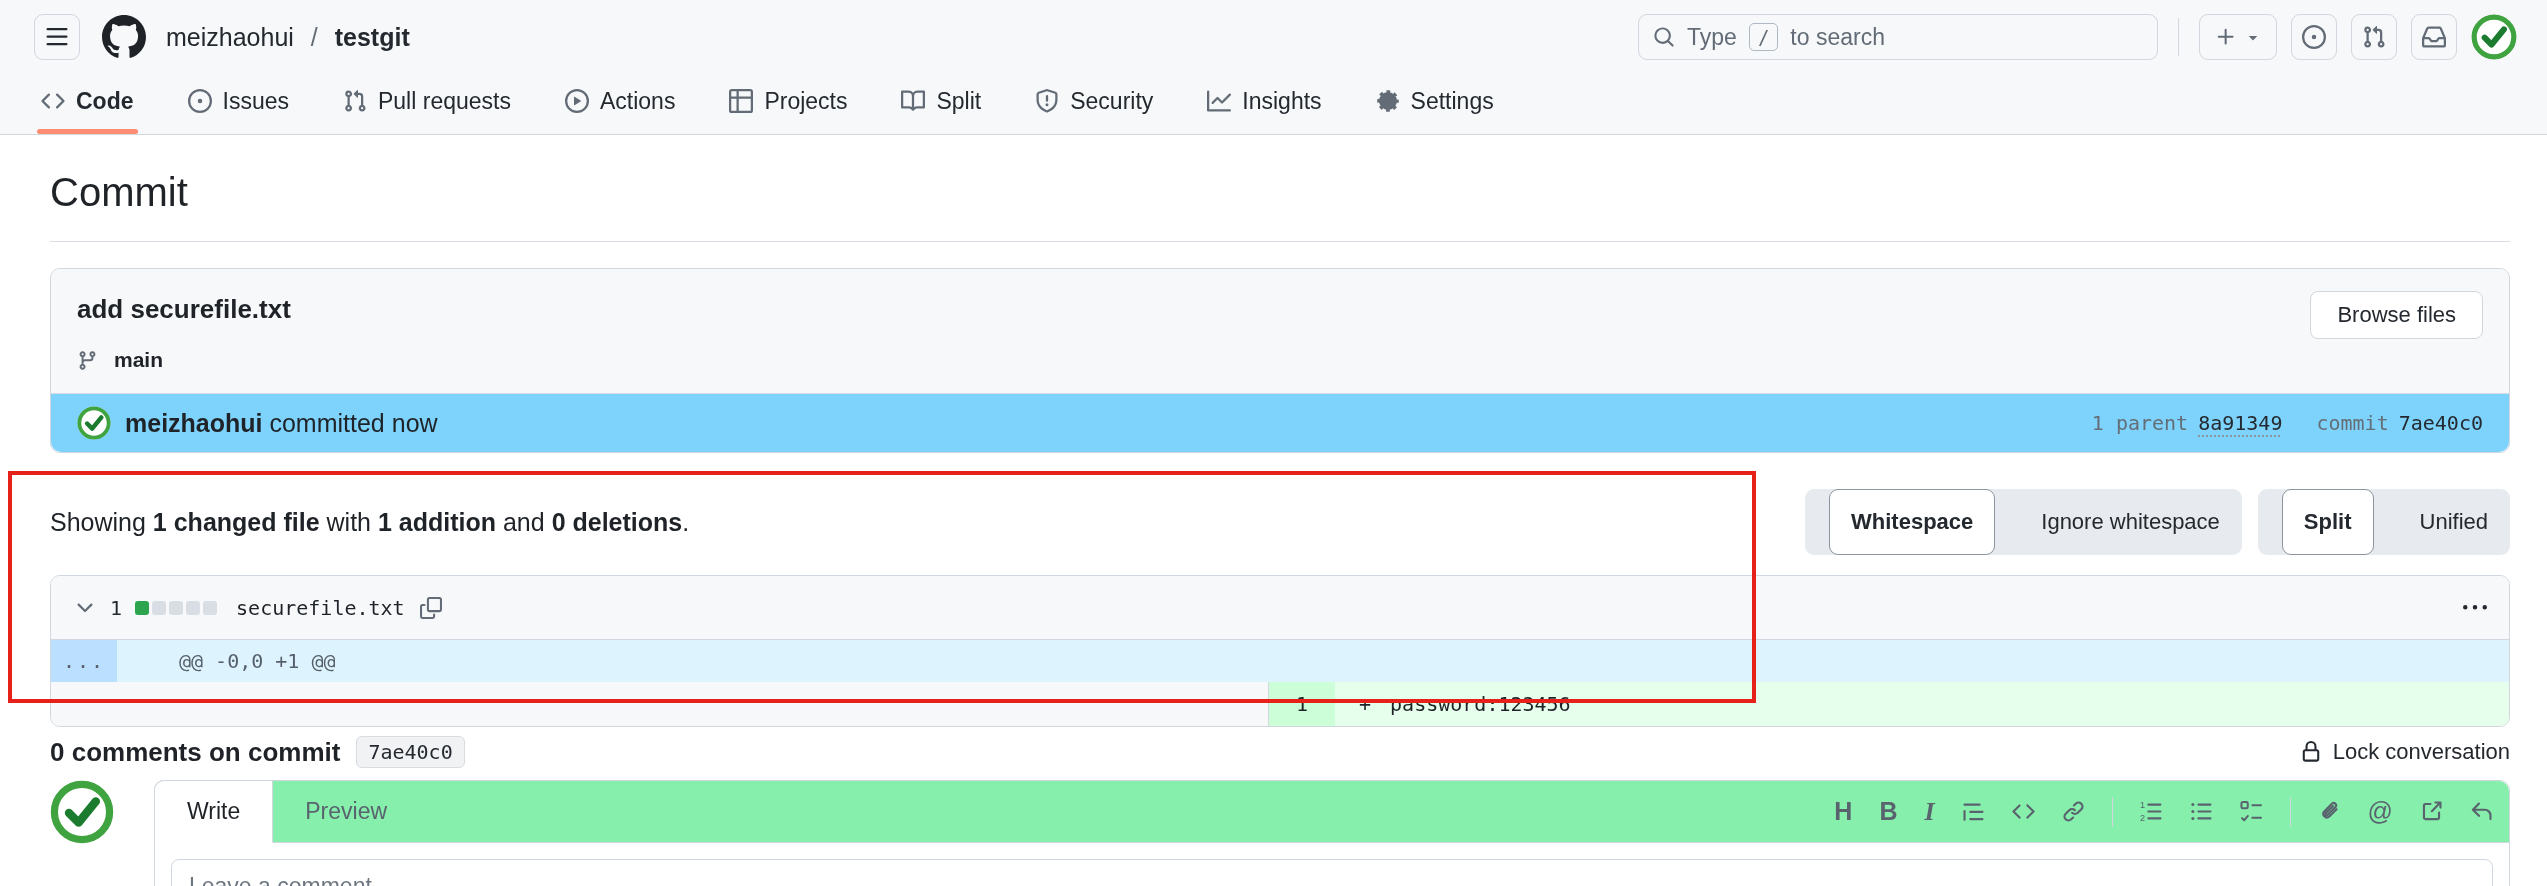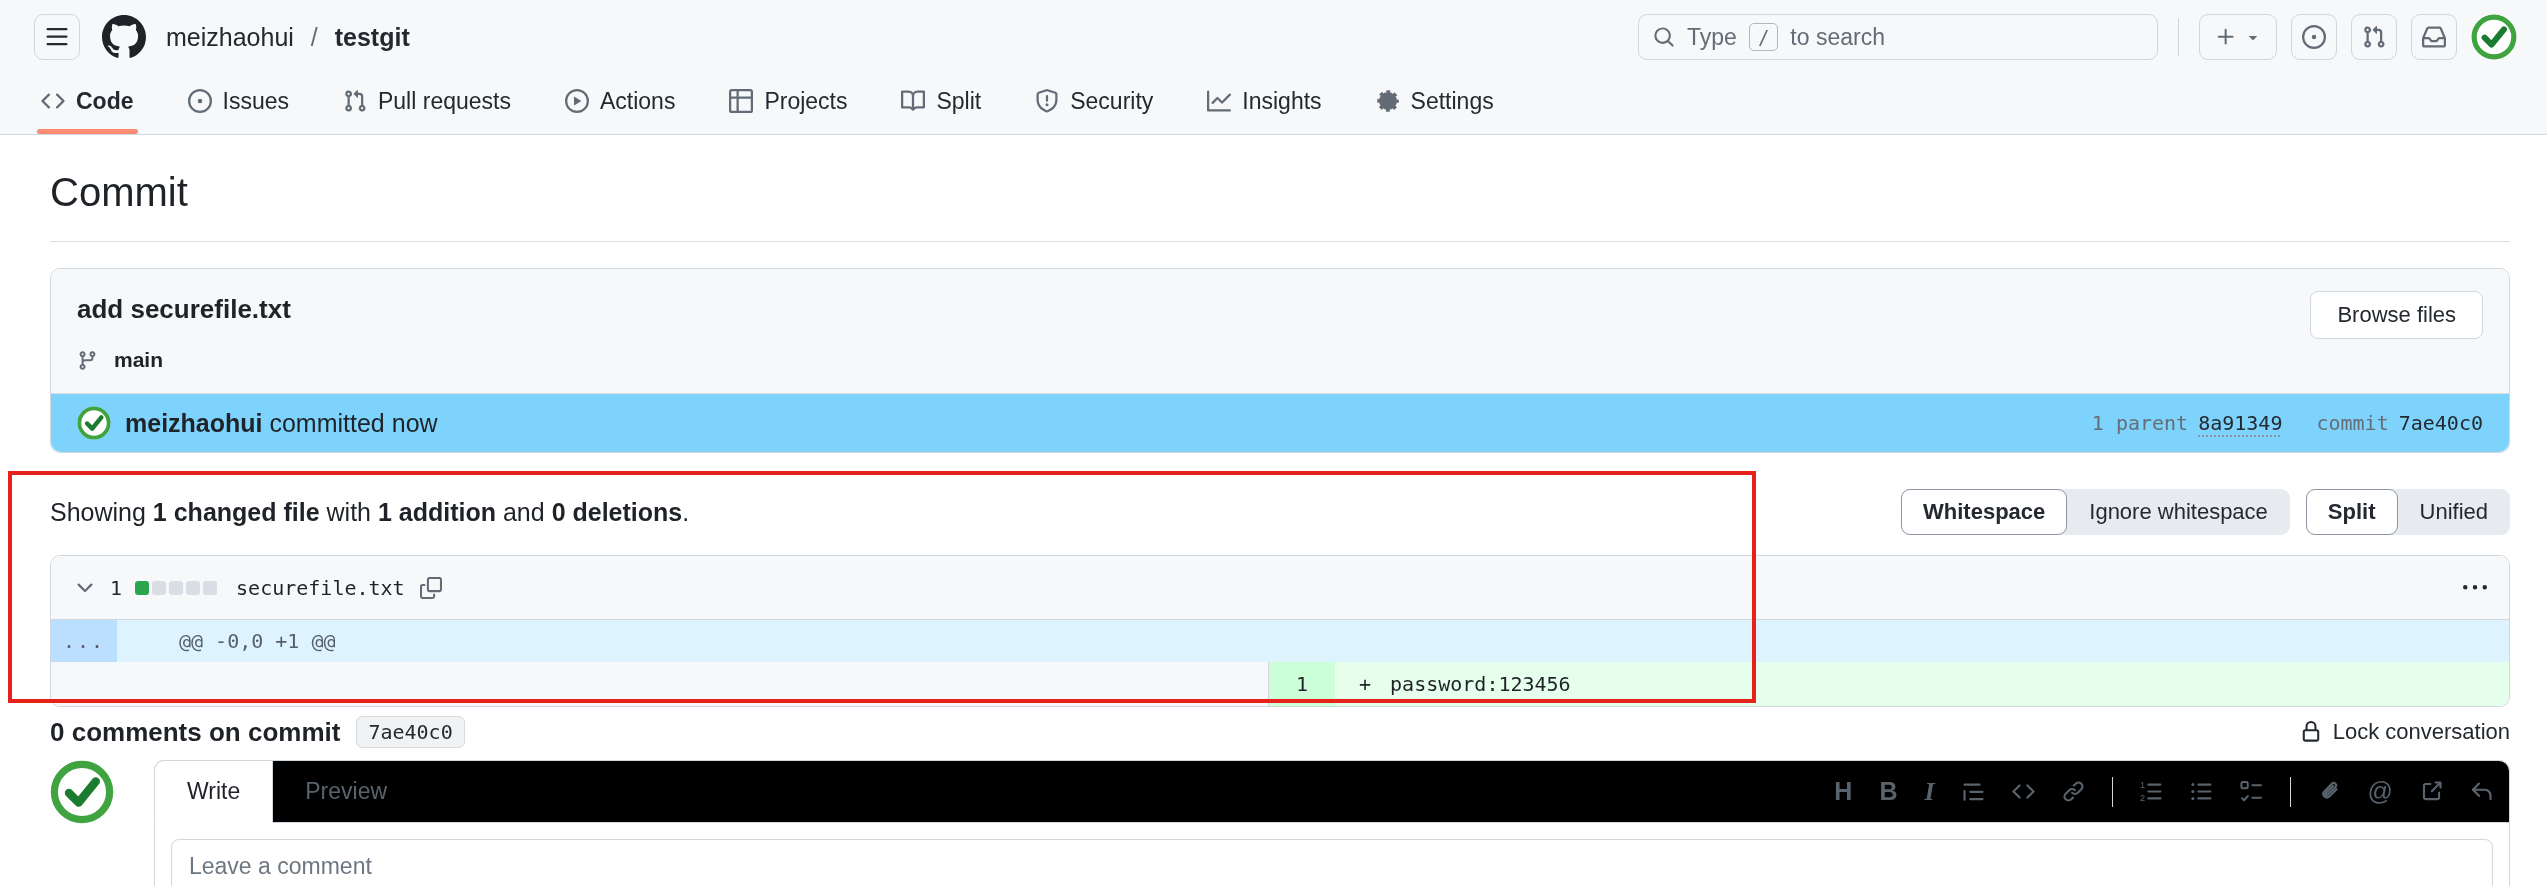--- a/index.html
+++ b/index.html
@@ -64,22 +64,22 @@
   .sha { color: #24292f; }
   .sha.parent { text-decoration: underline dotted #8c959f; text-underline-offset: 5px; cursor: pointer; }
   .commit-word { margin-left: 34px; }
   .sha-line .gap { width: 10px; }
 
   .diff-controls { display: flex; align-items: center; justify-content: space-between; margin-top: 36px; }
   .showing { font-size: 25px; }
   .showing b { font-weight: 700; }
   .seg-wrap { display: flex; gap: 16px; }
   .seg { display: flex; background: #e7ebef; border-radius: 9px; }
-  .seg-btn { font-size: 22px; padding: 9px 21px; border-radius: 9px; color: #24292f;
-    cursor: pointer; background: transparent; border: 1px solid transparent; font-family: inherit; }
+  .seg-btn { font-size: 22px; padding: 19px 21px; border-radius: 9px; color: #24292f;
+    cursor: pointer; background: transparent; border: 1px solid transparent; font-family: inherit; margin-left: 24px; }
   .seg-btn.selected { background: #ffffff; border: 1px solid #8c959f; font-weight: 600; }
 
   .diff-card { border: 1px solid #d0d7de; border-radius: 10px; margin-top: 20px; overflow: hidden; }
   .file-header { display: flex; align-items: center; gap: 13px; background: #f6f8fa;
     border-bottom: 1px solid #d0d7de; height: 64px; padding: 0 22px; }
   .chev { color: #636c76; cursor: pointer; }
   .file-changes { font-size: 20px; color: #24292f; }
   .diffstat { display: flex; gap: 3px; }
   .diffstat i { width: 14px; height: 14px; border-radius: 3px; background: #d8dee4; display: block; }
   .diffstat i.added { background: #2da44e; }
@@ -100,21 +100,21 @@
   .comments-row { display: flex; align-items: center; justify-content: space-between; margin-top: 9px; }
   .comments-title { font-size: 26px; font-weight: 700; display: flex; align-items: center; gap: 16px; }
   .sha-chip { font-family: "DejaVu Sans Mono", "Liberation Mono", monospace; font-size: 20px;
     font-weight: 400; background: #f0f2f4; border: 1px solid #d7dce1; border-radius: 6px;
     padding: 3px 11px; color: #24292f; }
   .lock-link { display: flex; align-items: center; gap: 11px; font-size: 22px; color: #24292f; cursor: pointer; }
 
   .compose { display: flex; gap: 40px; margin-top: 12px; }
   .avatar-lg { flex: none; }
   .comment-box { flex: 1; border: 1px solid #d0d7de; border-radius: 10px; background: #ffffff; }
-  .comment-head { display: flex; align-items: stretch; background: #000000;
+  .comment-head { display: flex; align-items: stretch; background: #86efac;
     border-bottom: 1px solid #d0d7de; height: 62px; border-radius: 10px 10px 0 0; padding-right: 16px; }
   .tab-write { background: #ffffff; border: 1px solid #d0d7de; border-bottom-color: #ffffff;
     border-radius: 10px 0 0 0; margin: -1px 0 -1px -1px; padding: 0 32px; display: flex;
     align-items: center; font-size: 23px; color: #1f2328; cursor: pointer; }
   .tab-preview { padding: 0 32px; display: flex; align-items: center; font-size: 23px; color: #59636e; cursor: pointer; }
   .toolbar { margin-left: auto; display: flex; align-items: center; gap: 27px; color: #59636e; }
   .tb-item { cursor: pointer; display: flex; align-items: center; justify-content: center; background: none; border: none; color: #59636e; }
   .tb-text { font-size: 25px; font-weight: 600; font-family: "Liberation Sans", sans-serif; }
   .tb-italic { font-style: italic; font-family: "Liberation Serif", serif; font-size: 26px; font-weight: 700; }
   .tb-at { font-size: 25px; font-weight: 400; }

